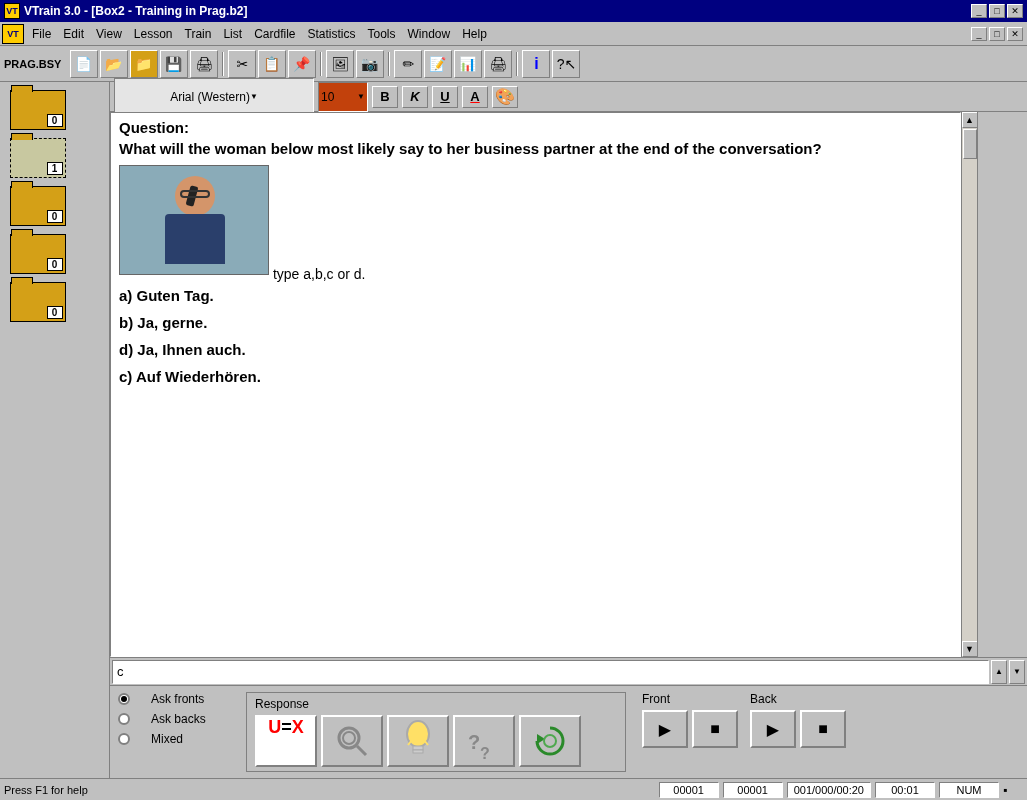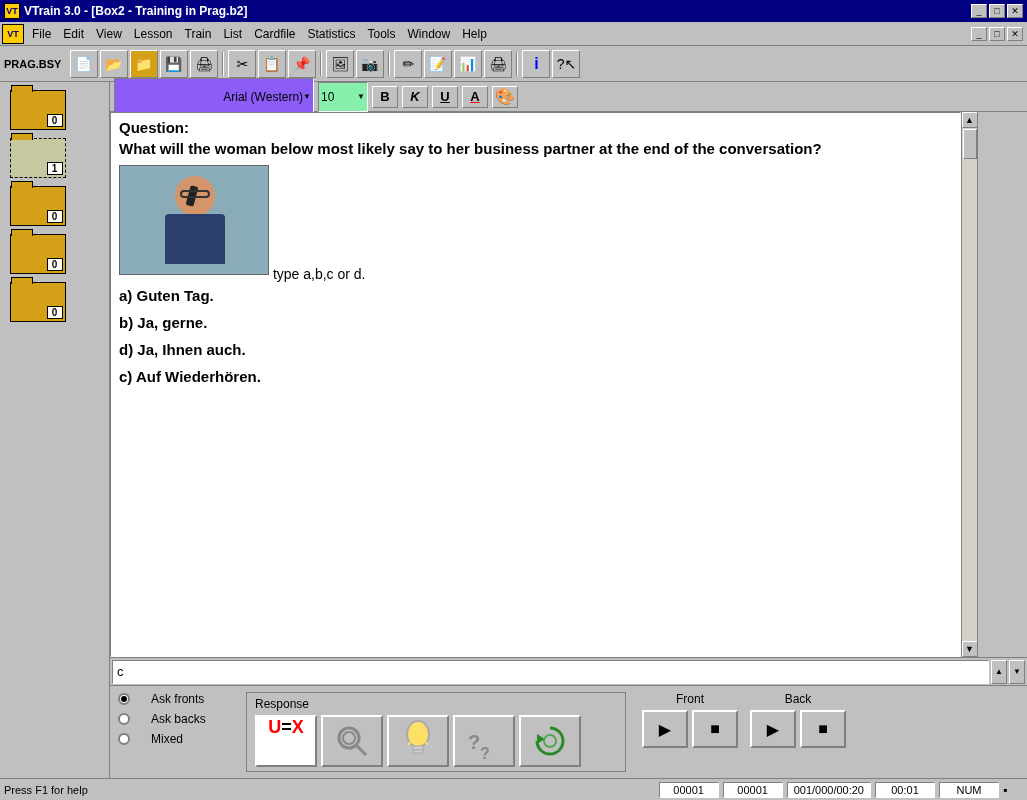--- a/index.html
+++ b/index.html
@@ -203,37 +203,37 @@
       display: flex;
       align-items: center;
       padding: 2px 4px;
       gap: 4px;
       border-bottom: 1px solid #808080;
       height: 30px;
     }
     .font-select {
       width: 200px;
       height: 38px;
-      background: #8b5cf6;
+      background: #e5e5e5;
       border: 1px solid;
       border-color: #808080 #fff #fff #808080;
       font-size: 12px;
       padding: 0 2px;
       display: flex;
       align-items: center;
-      justify-content: flex-end;
+      justify-content: center;
       cursor: pointer;
     }
     .font-select-arrow {
       font-size: 8px;
     }
     .size-select {
       width: 50px;
       height: 30px;
-      background: #86efac;
+      background: #c2410c;
       border: 1px solid;
       border-color: #808080 #fff #fff #808080;
       font-size: 12px;
       padding: 0 2px;
       display: flex;
       align-items: center;
       justify-content: space-between;
       cursor: pointer;
     }
     .format-btn {
@@ -391,21 +391,21 @@
     }
 
     .front-back-group {
       display: flex;
       gap: 12px;
       margin-left: 8px;
     }
     .fb-section {
       display: flex;
       flex-direction: column;
-      align-items: center;
+      align-items: flex-start;
       gap: 4px;
     }
     .fb-label {
       font-size: 12px;
     }
     .fb-btns {
       display: flex;
       gap: 4px;
     }
     .fb-btn {

